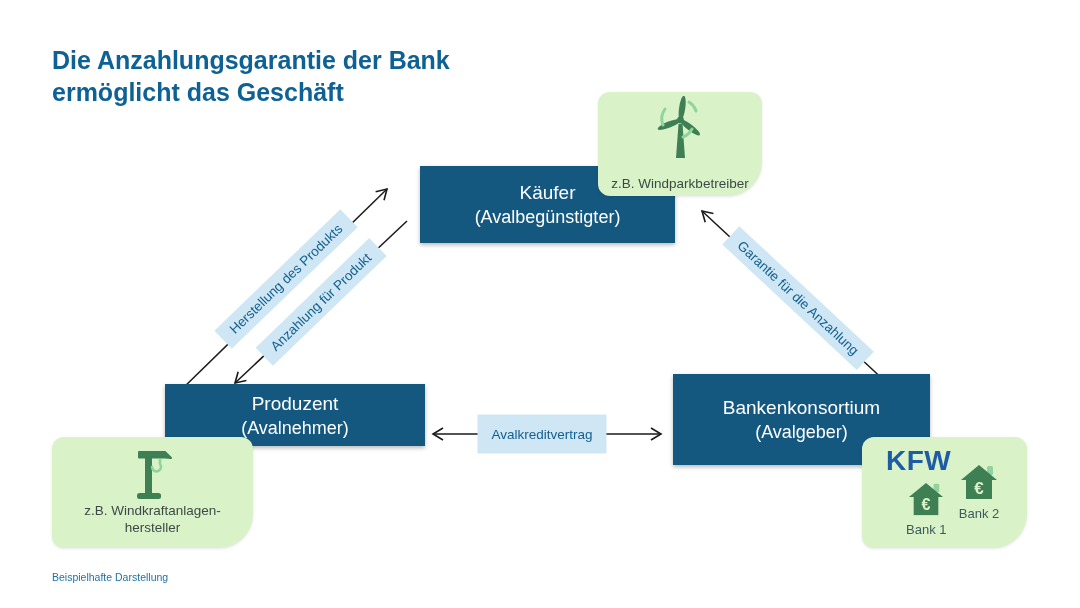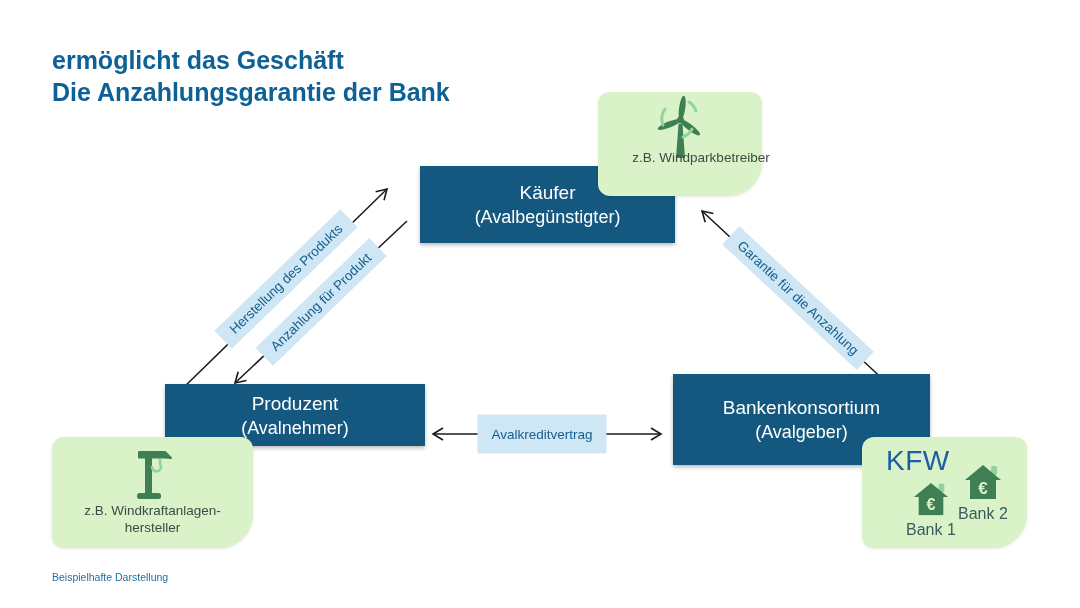--- a/index.html
+++ b/index.html
@@ -42,44 +42,44 @@
   .gbox.windpark  { left:598px; top:92px;  width:164px; height:104px; }
   .gbox.windkraft { left:52px;  top:437px; width:163px; height:111px;padding-left:38px; }
   .gbox.kfw       { left:862px; top:437px; width:165px; height:111px; }
   .gicon { position:absolute; left:50%; transform:translateX(-50%); }
   .gbox.windpark  .gicon { top:4px; }
   .gbox.windkraft .gicon { top:6px; }
   .glabel {
     position:absolute; left:0; width:100%; text-align:center;
     color:#3E4A46; font-size:13.5px; line-height:17px;
   }
-  .gbox.windpark  .glabel { bottom:30px;margin-left:21px; }
+  .gbox.windpark  .glabel { bottom:4px; }
   .gbox.windkraft .glabel { bottom:12px; }
   .kfw-logo {
     position:absolute; left:24px; top:8px;
-    font-size:28px; font-weight:normal; color:#1E5DA6; letter-spacing:0.5px;
+    font-size:28px; font-weight:bold; color:#1E5DA6; letter-spacing:0.5px;
   }
   .bank-group { position:absolute; text-align:center; }
   .bank-group.b1 { left:44px; top:44px; }
   .bank-group.b2 { left:96px; top:26px; }
-  .bank-label { color:#3B5C5C; font-size:16px; line-height:15px; margin-top:1px; }
+  .bank-label { color:#3B5C5C; font-size:13px; line-height:15px; margin-top:1px; }
   
   .footnote {
     position:absolute; left:52px; top:571px; z-index:5;
     font-size:10.5px; color:#2173A6;
   }
 </style>
 </head>
 <body>
 
 <div class="slide">
 
   <h1 class="title">
+    <span>Die Anzahlungsgarantie der Bank</span>
     <span>ermöglicht das Geschäft</span>
-    <span>Die Anzahlungsgarantie der Bank</span>
   </h1>
 
   <svg class="arrows" viewBox="0 0 1080 608">
     <defs>
       <marker id="ah" markerWidth="18" markerHeight="18" refX="13" refY="8" orient="auto" markerUnits="userSpaceOnUse">
         <path d="M3,2 L13,8 L3,14" fill="none" stroke="#1A1A1A" stroke-width="1.6"></path>
       </marker>
       <marker id="ahr" markerWidth="18" markerHeight="18" refX="13" refY="8" orient="auto-start-reverse" markerUnits="userSpaceOnUse">
         <path d="M3,2 L13,8 L3,14" fill="none" stroke="#1A1A1A" stroke-width="1.6"></path>
       </marker>

